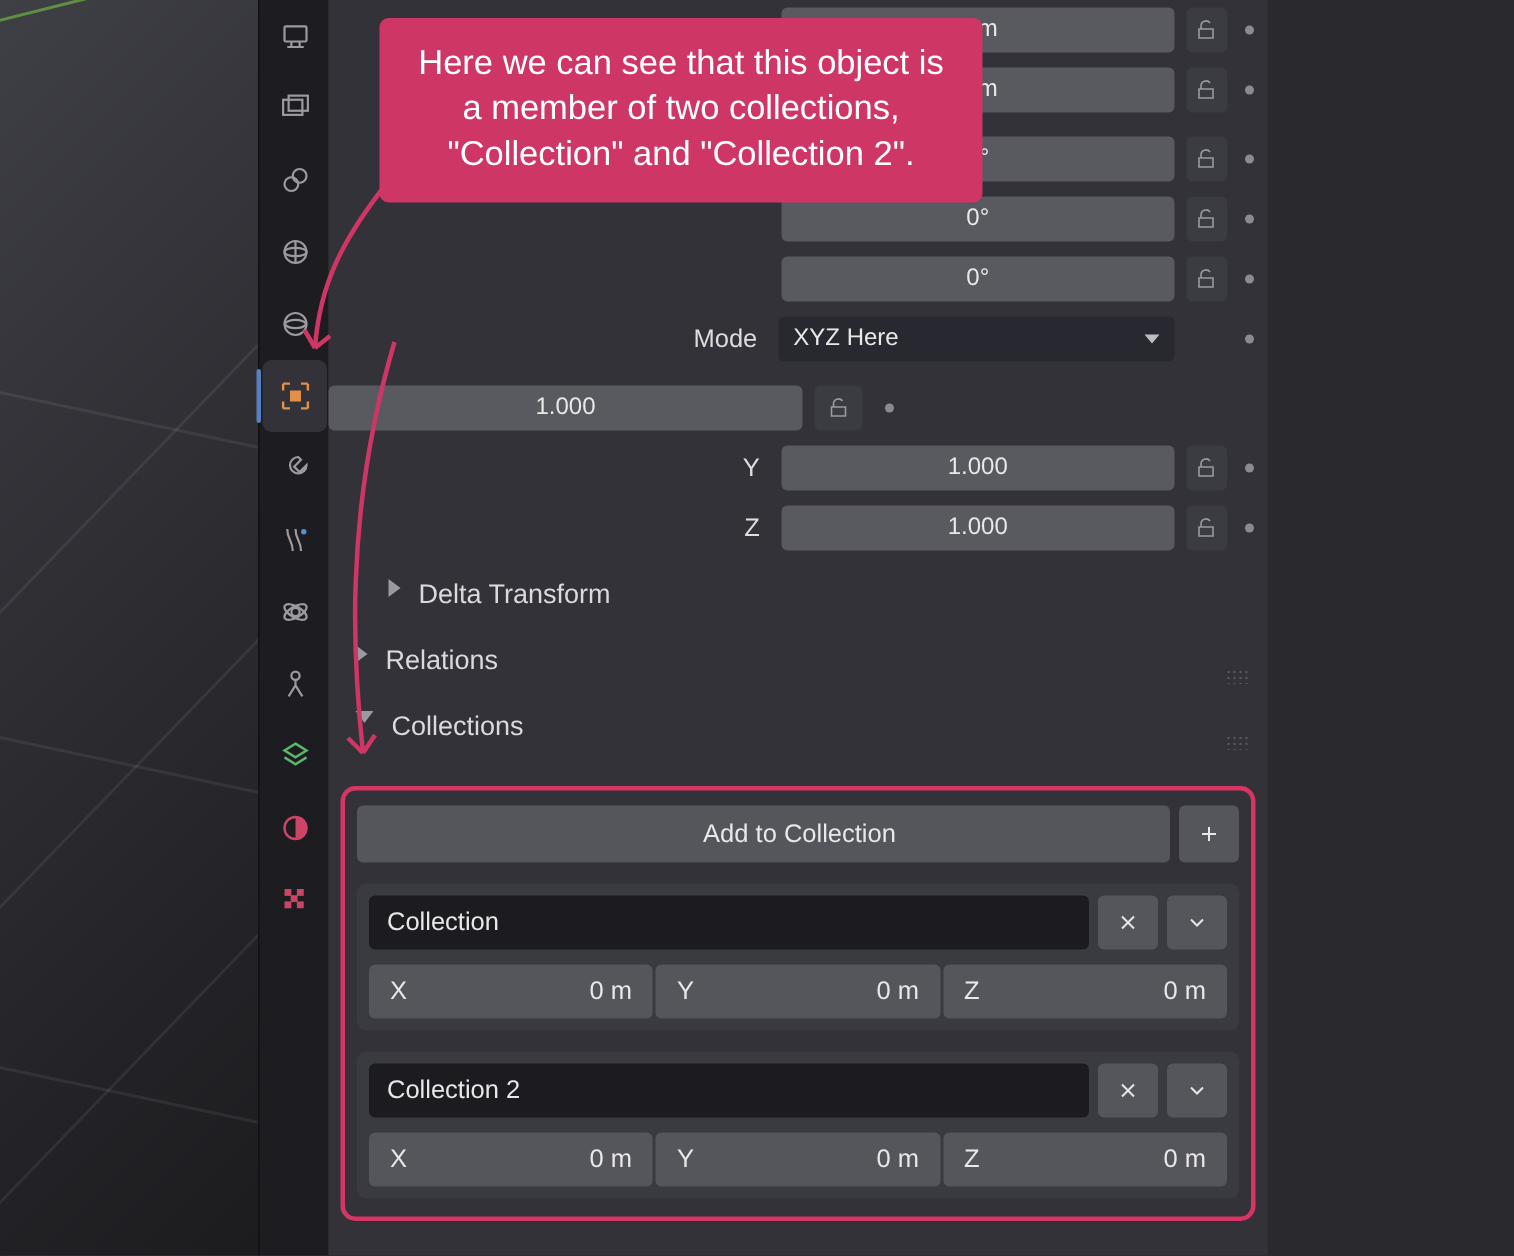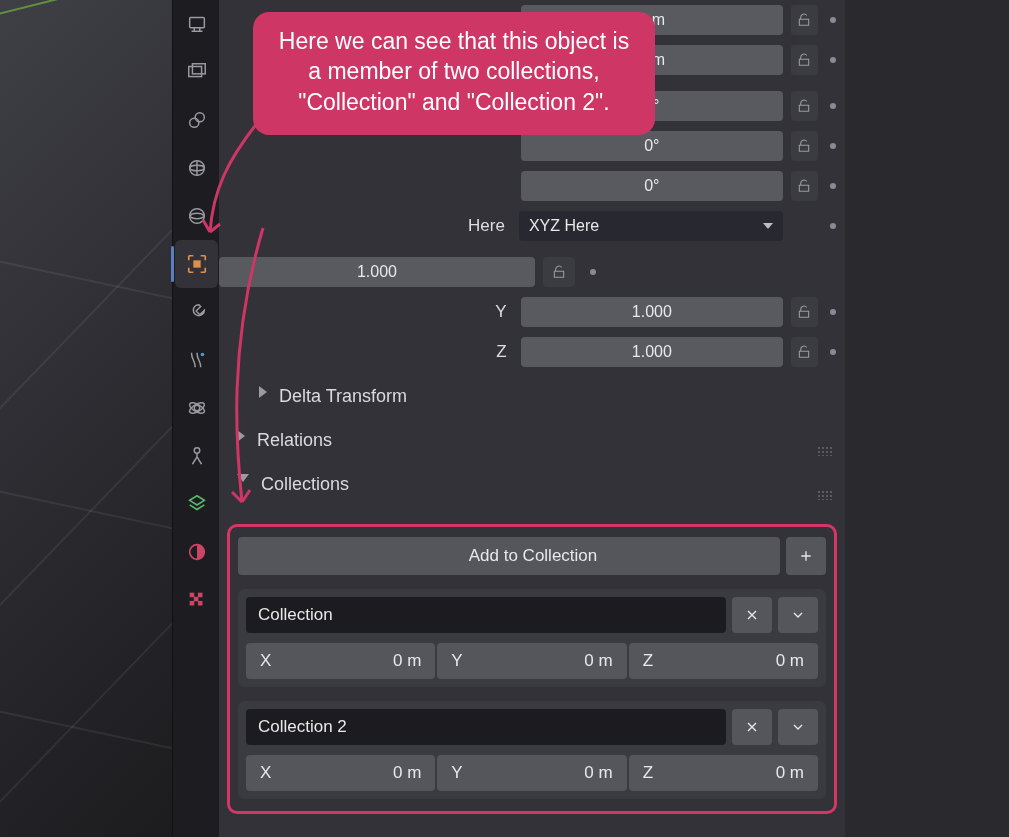--- a/index.html
+++ b/index.html
@@ -82,21 +82,21 @@
     display:flex;align-items:center;justify-content:center;cursor:pointer;}
   .sqbtn svg{width:16px;height:16px;}
   .xyz{display:flex;gap:2px;margin-top:10px;}
   .xyz .cell{flex:1;height:36px;background:#55555c;border-radius:4px;
     display:flex;align-items:center;padding:0 14px;color:#e8e8e8;font-size:17px;
     justify-content:space-between;}
   .cell span:first-child{color:#e8e8e8;}
 
   
   .callout{position:absolute;left:253px;top:12px;width:402px;background:#ce3665;
-    color:#fff;border-radius:16px;padding:14px 22px 18px 22px;text-align:center;
+    color:#fff;border-radius:6px;padding:14px 22px 18px 22px;text-align:center;
     font-size:23px;line-height:1.32;z-index:20;}
   .arrow{position:absolute;stroke:#ce3665;fill:none;stroke-width:3;z-index:19;}
 </style>
 </head>
 <body>
 
 <div class="viewport">
   <div class="grid-line gl1"></div>
   <div class="grid-line gl2"></div>
   <div class="grid-line gl3"></div>
@@ -250,21 +250,21 @@
       <div class="lock">
           <svg viewBox="0 0 24 24">
             <path class="ic" d="M7 11V8a5 5 0 0 1 9-3M5 11h14v9H5z"></path>
           </svg>
         </div>
       <div class="dot">
           <div class="dotc"></div>
         </div>
     </div>
     <div class="row">
-      <div class="lab">Here</div>
+      <div class="lab">Mode</div>
       <div class="fld sel">XYZ Here</div>
       <div style="width:32px;margin-right:4px"></div>
       <div class="dot">
           <div class="dotc"></div>
         </div>
     </div>
 
     <div style="height:6px"></div>
     <div class="row">
       <div class="fld">1.000</div>

